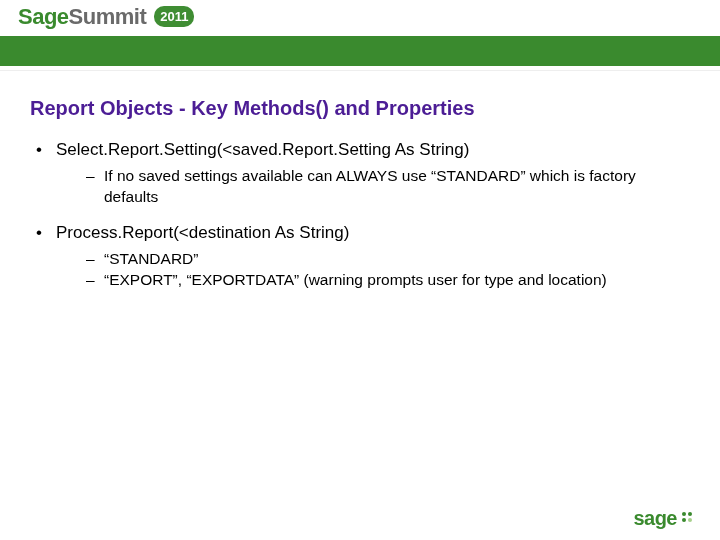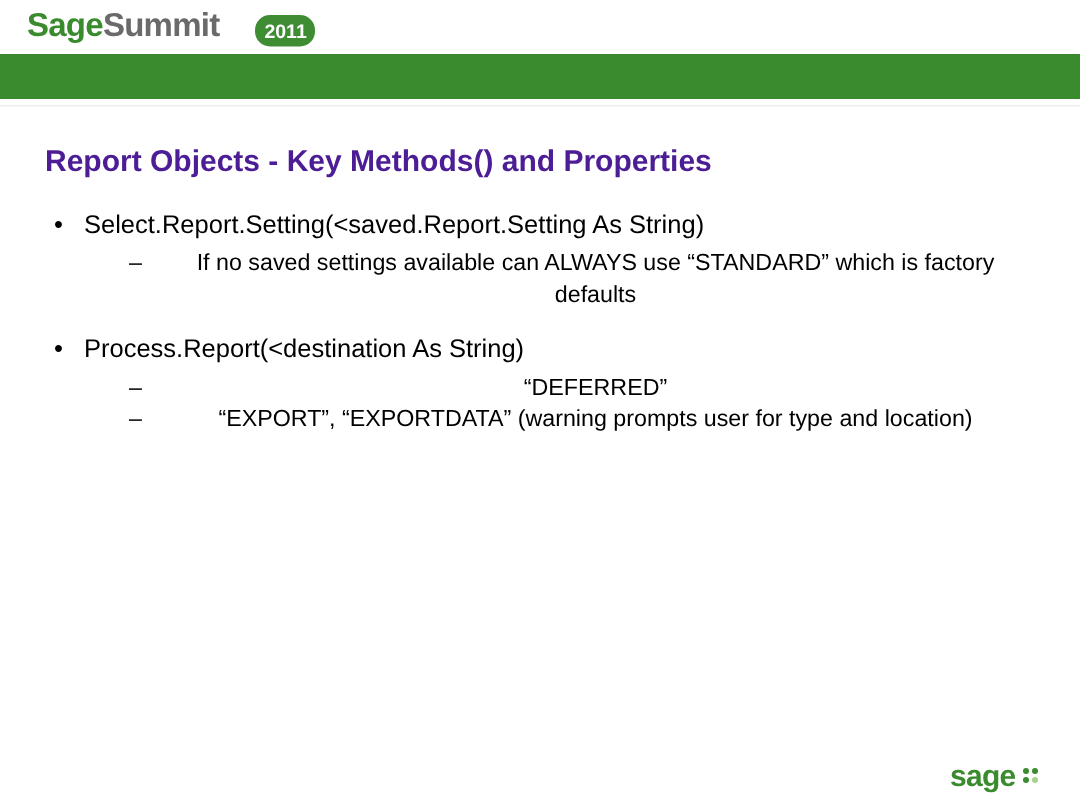--- a/index.html
+++ b/index.html
@@ -1,32 +1,32 @@
 <!DOCTYPE html>
 <html><head>
 <meta charset="utf-8">
 <style>
   * { margin: 0; padding: 0; box-sizing: border-box; }
   html, body { width: 720px; height: 540px; font-family: Arial, Helvetica, sans-serif; background: #fff; overflow: hidden; }
   .slide { position: relative; width: 720px; height: 540px; }
   .header { position: relative; width: 100%; height: 68px; }
   .header-green { position: absolute; left: 0; top: 36px; width: 100%; height: 30px; background: #3a8a2e; }
   .header-white { position: absolute; left: 0; top: 0; width: 100%; height: 36px; background: #fff; }
-  .logo-area { position: absolute; left: 18px; top: 4px; display: flex; align-items: flex-end; gap: 20px; }
+  .logo-area { position: absolute; left: 18px; top: 4px; display: flex; align-items: center; gap: 4px; }
   .sage-text { font-size: 22px; font-weight: bold; color: #3a8a2e; letter-spacing: -0.5px; }
   .sage-text .grey { color: #6a6a6a; font-weight: bold; }
   .year-badge { margin-left: 4px; margin-top: -2px; }
   .year-badge-inner { background: #3f8d33; color: #fff; font-size: 13px; padding: 3px 6px; border-radius: 10px; font-weight: bold; }
   .divider { position: absolute; left: 0; top: 70px; width: 100%; height: 1px; background: #eee; }
   .content { padding: 28px 30px 0 30px; }
   .title { color: #4c1d95; font-size: 20px; font-weight: bold; margin-bottom: 18px; line-height: 1.25; }
   ul.top { list-style: none; padding-left: 6px; }
   ul.top > li { position: relative; padding-left: 20px; font-size: 17px; color: #000; margin-bottom: 4px; line-height: 1.35; }
   ul.top > li::before { content: "•"; position: absolute; left: 0; top: 0; font-size: 17px; }
-  ul.sub { list-style: none; padding-left: 30px; margin-top: 4px; margin-bottom: 14px; text-align: center; }
+  ul.sub { list-style: none; padding-left: 30px; margin-top: 4px; margin-bottom: 14px; }
   ul.sub > li { position: relative; padding-left: 18px; font-size: 15.5px; color: #000; line-height: 1.35; }
   ul.sub > li::before { content: "–"; position: absolute; left: 0; top: 0; }
   .footer-logo { position: absolute; right: 22px; bottom: 10px; display:flex; align-items:center; gap:3px; }
   .footer-sage { font-size: 20px; font-weight: bold; color: #3a8a2e; letter-spacing: -0.5px; }
   .footer-dots { display:inline-block; }
   .footer-dots svg { display:block; }
 </style>
 </head>
 <body>
 
@@ -50,21 +50,21 @@
     <ul class="top">
       <li>
         <span>Select.Report.Setting(&lt;saved.Report.Setting As String)</span>
         <ul class="sub">
           <li><span>If no saved settings available can ALWAYS use “STANDARD” which is factory defaults</span></li>
         </ul>
       </li>
       <li>
         <span>Process.Report(&lt;destination As String)</span>
         <ul class="sub">
-          <li><span>“DEFERRED”</span></li>
+          <li><span>“STANDARD”</span></li>
           <li><span>“EXPORT”, “EXPORTDATA” (warning prompts user for type and location)</span></li>
         </ul>
       </li>
     </ul>
   </div>
 
   <div class="footer-logo">
     <span class="footer-sage">sage</span>
     <span class="footer-dots">
       <svg width="18" height="18" viewBox="0 0 18 18">

